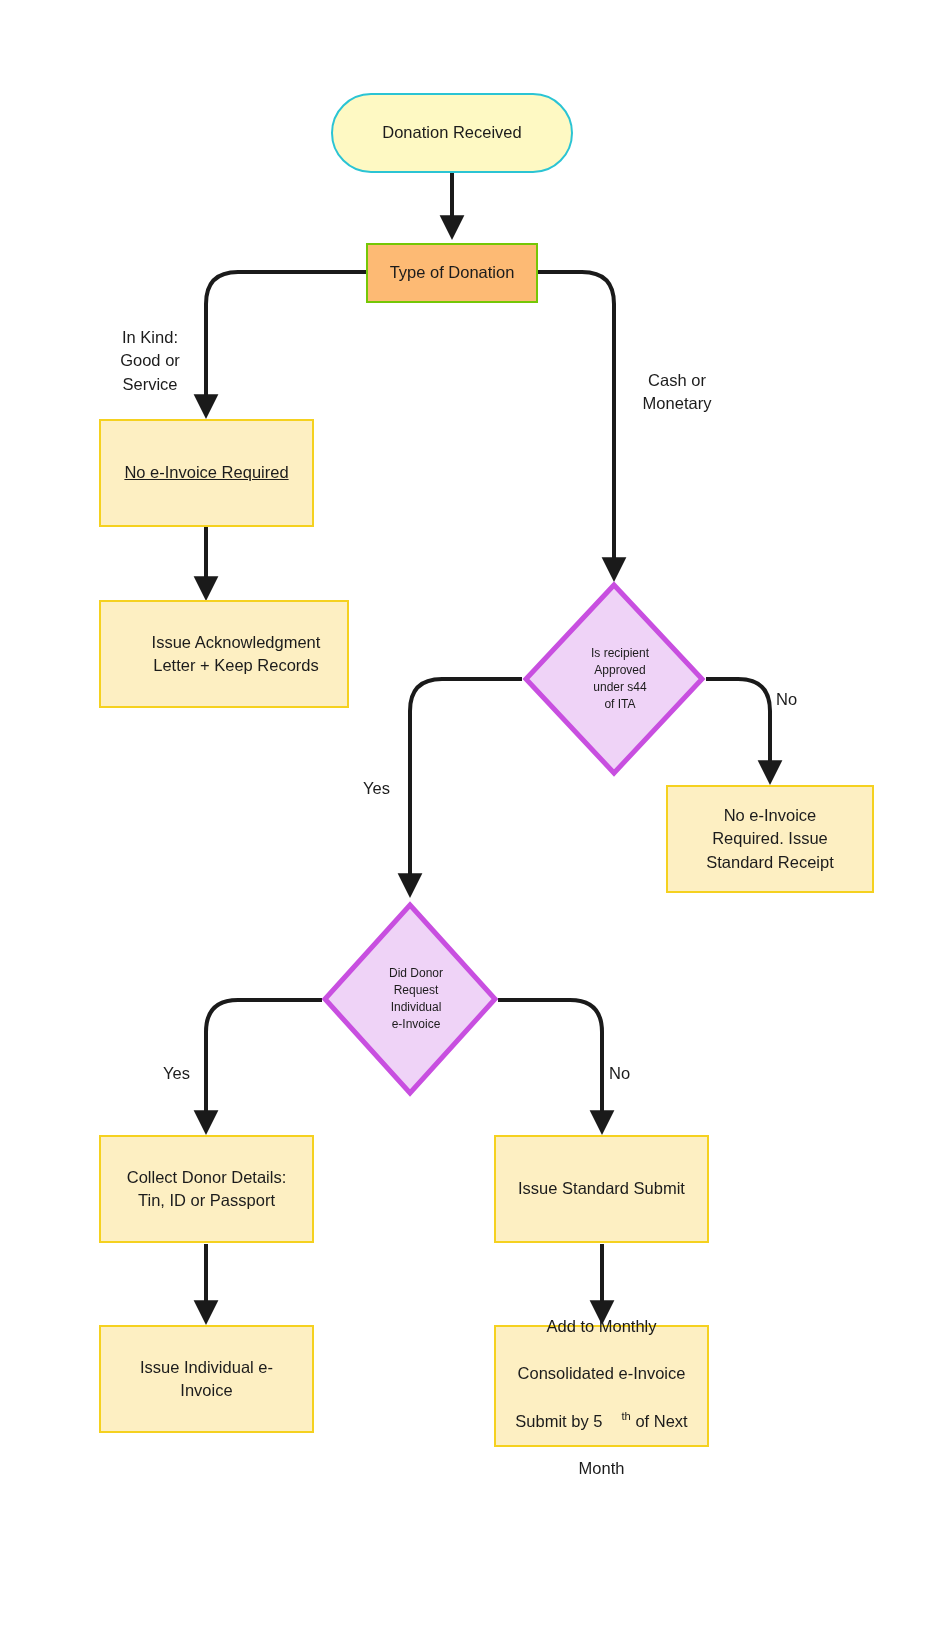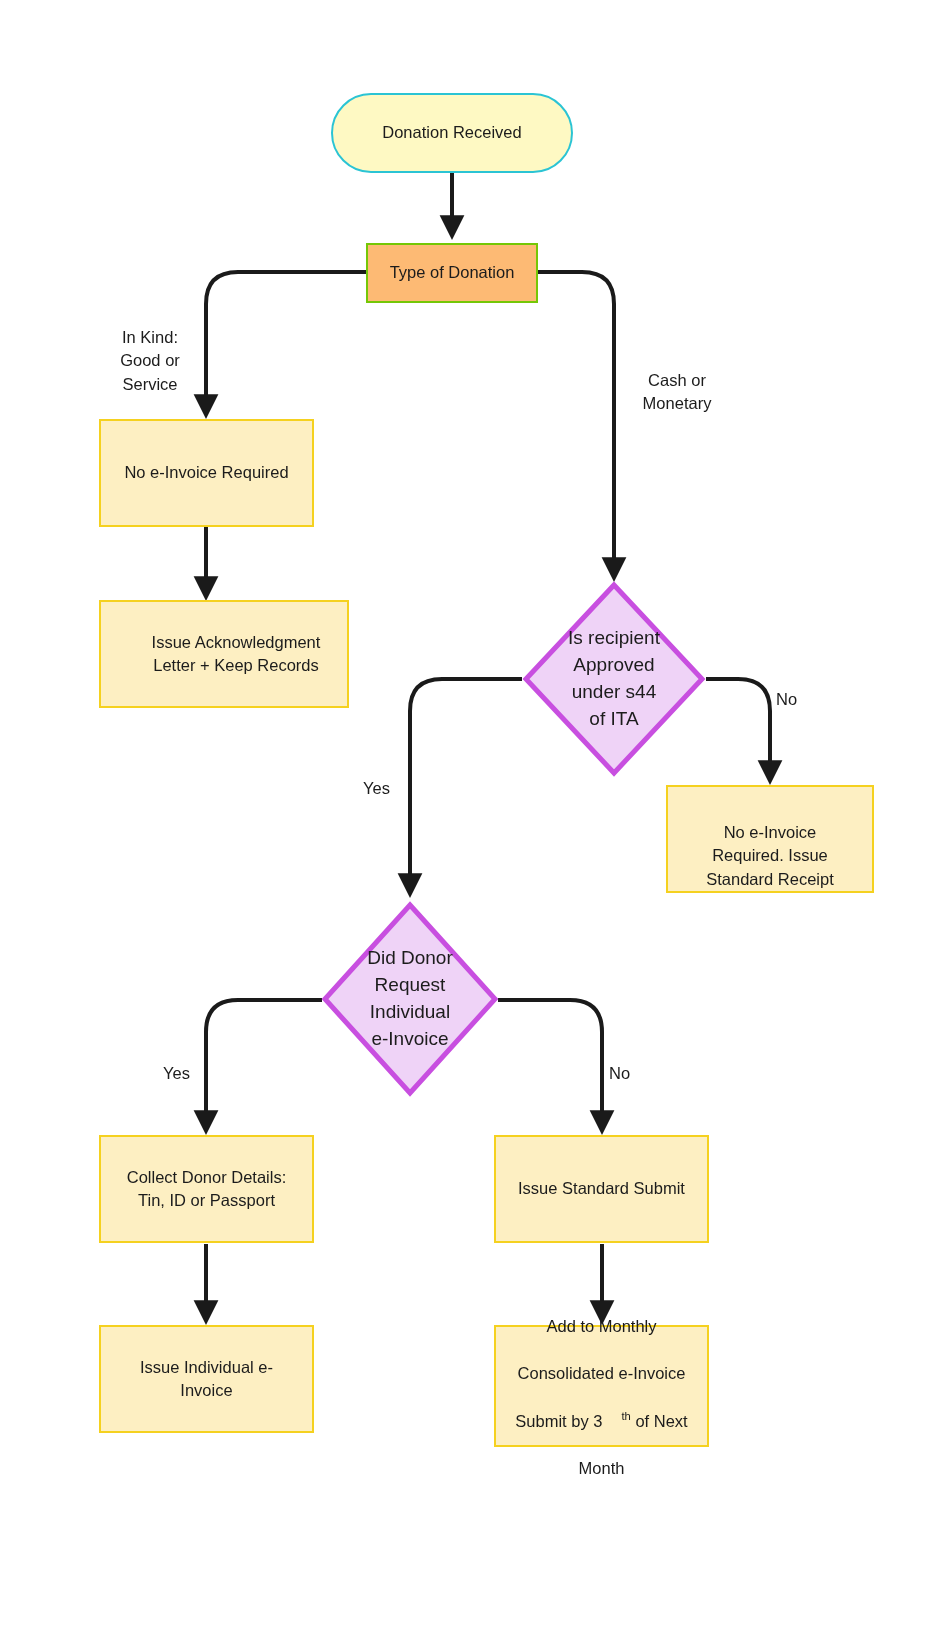--- a/index.html
+++ b/index.html
@@ -59,29 +59,29 @@
     z-index: 3;
   }
   .diamond-wrap svg {
     position: absolute;
     left: 0;
     top: 0;
     overflow: visible;
   }
   .diamond-wrap .dlabel {
     position: absolute;
-    left: 0;
+    left: 6px;
     top: 0;
     width: 100%;
     height: 100%;
     display: flex;
     align-items: center;
     justify-content: center;
     text-align: center;
-    font-size: 19px;
+    font-size: 12px;
     line-height: 1.42;
     color: #1c1c1c;
     white-space: pre-line;
   }
   .edge-label {
     position: absolute;
     color: #1c1c1c;
     font-size: 16.5px;
     line-height: 1.42;
     text-align: center;
@@ -131,40 +131,40 @@
   </svg>
 
   <div class="node n-start" style="left:331px; top:93px; width:242px; height:80px;">
     <span class="lbl">Donation Received</span>
   </div>
 
   <div class="node n-process-green" style="left:366px; top:243px; width:172px; height:60px;">
     <span class="lbl">Type of Donation</span>
   </div>
 
-  <div class="node n-process-yellow" style="left:99px; top:419px; width:215px; height:108px;">
+  <div class="node n-process-yellow" style="left:99px; top:419px; width:215px; height:108px;text-decoration:underline;">
     <span class="lbl">No e-Invoice Required</span>
   </div>
 
   <div class="node n-process-yellow" style="left:99px; top:600px; width:250px; height:108px;padding-left:24px;">
     <span class="lbl">Issue Acknowledgment
 Letter + Keep Records</span>
   </div>
 
   <div class="diamond-wrap" style="left:522px; top:581px; width:184px; height:196px;">
     <svg width="184" height="196" viewBox="0 0 184 196" xmlns="http://www.w3.org/2000/svg">
       <polygon points="92,4 180,98 92,192 4,98" fill="#efd3f7" stroke="#c84fe0" stroke-width="5" stroke-linejoin="miter"></polygon>
     </svg>
     <div class="dlabel">Is recipient
 Approved
 under s44
 of ITA</div>
   </div>
 
-  <div class="node n-process-yellow" style="left:666px; top:785px; width:208px; height:108px;align-items:flex-end;">
+  <div class="node n-process-yellow" style="left:666px; top:785px; width:208px; height:108px;">
     <span class="lbl">No e-Invoice
 Required. Issue
 Standard Receipt</span>
   </div>
 
   <div class="diamond-wrap" style="left:321px; top:901px; width:178px; height:196px;">
     <svg width="178" height="196" viewBox="0 0 178 196" xmlns="http://www.w3.org/2000/svg">
       <polygon points="89,4 174,98 89,192 4,98" fill="#efd3f7" stroke="#c84fe0" stroke-width="5" stroke-linejoin="miter"></polygon>
     </svg>
     <div class="dlabel">Did Donor
@@ -184,21 +184,21 @@
   </div>
 
   <div class="node n-process-yellow" style="left:494px; top:1135px; width:215px; height:108px;">
     <span class="lbl">Issue Standard Submit</span>
   </div>
 
   <div class="node n-process-yellow" style="left:494px; top:1325px; width:215px; height:122px;">
     <span class="lbl">
       <span>Add to Monthly</span><br>
       <span>Consolidated e-Invoice</span><br>
-      <span>Submit by 3</span><span class="sup">th</span><span> of Next</span><br>
+      <span>Submit by 5</span><span class="sup">th</span><span> of Next</span><br>
       <span>Month</span>
     </span>
   </div>
 
   <div class="edge-label" style="left:105px; top:326px; width:90px;">In Kind:
 Good or
 Service</div>
 
   <div class="edge-label" style="left:627px; top:369px; width:100px;">Cash or
 Monetary</div>

